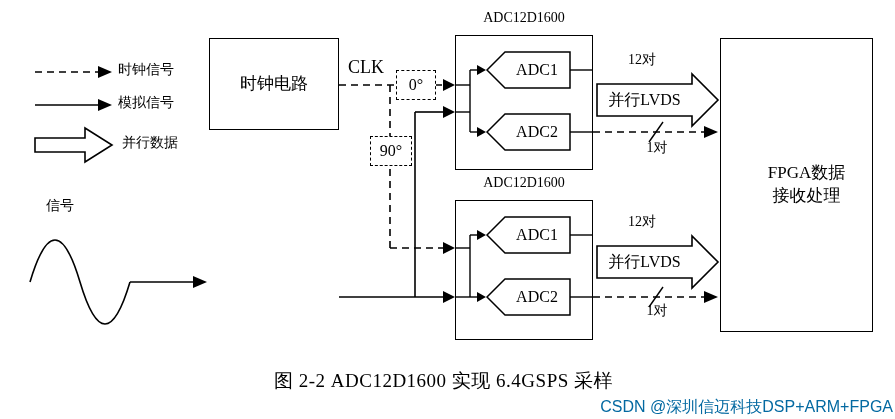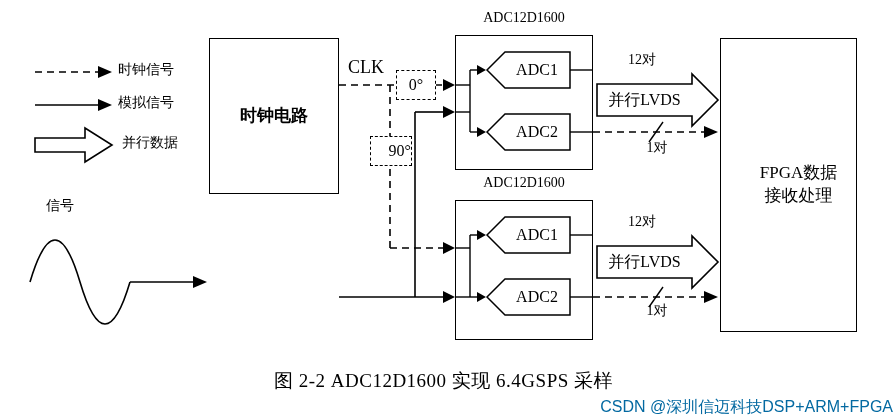--- a/index.html
+++ b/index.html
@@ -134,48 +134,48 @@
       <line x1="649" y1="307" x2="663" y2="287" stroke="#000" stroke-width="1.4"></line>
     </g>
   </svg>
 
   <div class="lbl" style="left:118px;top:62px;">时钟信号</div>
   <div class="lbl" style="left:118px;top:95px;">模拟信号</div>
   <div class="lbl" style="left:122px;top:135px;">并行数据</div>
 
   <div class="lbl" style="left:46px;top:198px;text-align:center;">信号</div>
 
-  <div class="box solidbg" style="left:209px;top:38px;width:130px;height:156px;font-weight:bold;">
+  <div class="box solidbg" style="left:209px;top:38px;width:130px;height:92px;">
     <span>时钟电路</span>
   </div>
 
 
   <div class="lbl ctr" style="left:455px;top:10px;width:138px;">ADC12D1600</div>
   <div class="box" style="left:455px;top:35px;width:138px;height:135px;"></div>
 
   <div class="lbl ctr" style="left:455px;top:175px;width:138px;">ADC12D1600</div>
   <div class="box" style="left:455px;top:200px;width:138px;height:140px;"></div>
 
-  <div class="box solidbg" style="left:720px;top:38px;width:137px;height:294px;padding-left:20px;">
+  <div class="box solidbg" style="left:720px;top:38px;width:153px;height:294px;padding-left:20px;">
     <span>
       <span>FPGA数据</span><br>
       <span>接收处理</span>
     </span>
   </div>
 
   <div class="lbl ctr small" style="left:505px;top:61px;width:64px;">ADC1</div>
   <div class="lbl ctr small" style="left:505px;top:123px;width:64px;">ADC2</div>
   <div class="lbl ctr small" style="left:505px;top:226px;width:64px;">ADC1</div>
   <div class="lbl ctr small" style="left:505px;top:288px;width:64px;">ADC2</div>
 
   <div class="lbl" style="left:348px;top:58px;font-size:18px;">CLK</div>
   <div class="phasebox" style="left:396px;top:70px;width:40px;height:30px;">
     <span>0°</span>
   </div>
-  <div class="phasebox" style="left:370px;top:136px;width:42px;height:30px;justify-content:flex-end;">
+  <div class="phasebox" style="left:370px;top:136px;width:42px;height:30px;">
     <span>90°</span>
   </div>
 
   <div class="lbl ctr" style="left:612px;top:52px;width:60px;">12对</div>
   <div class="lbl ctr small" style="left:597px;top:91px;width:95px;">并行LVDS</div>
   <div class="lbl ctr" style="left:634px;top:140px;width:46px;">1对</div>
 
   <div class="lbl ctr" style="left:612px;top:214px;width:60px;">12对</div>
   <div class="lbl ctr small" style="left:597px;top:253px;width:95px;">并行LVDS</div>
   <div class="lbl ctr" style="left:634px;top:303px;width:46px;">1对</div>

